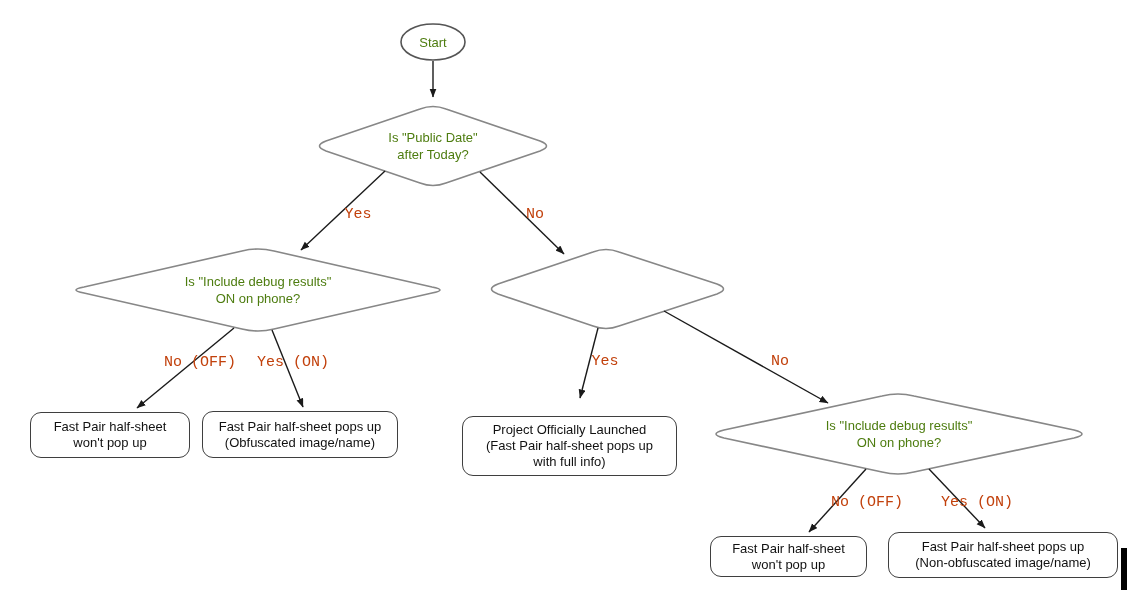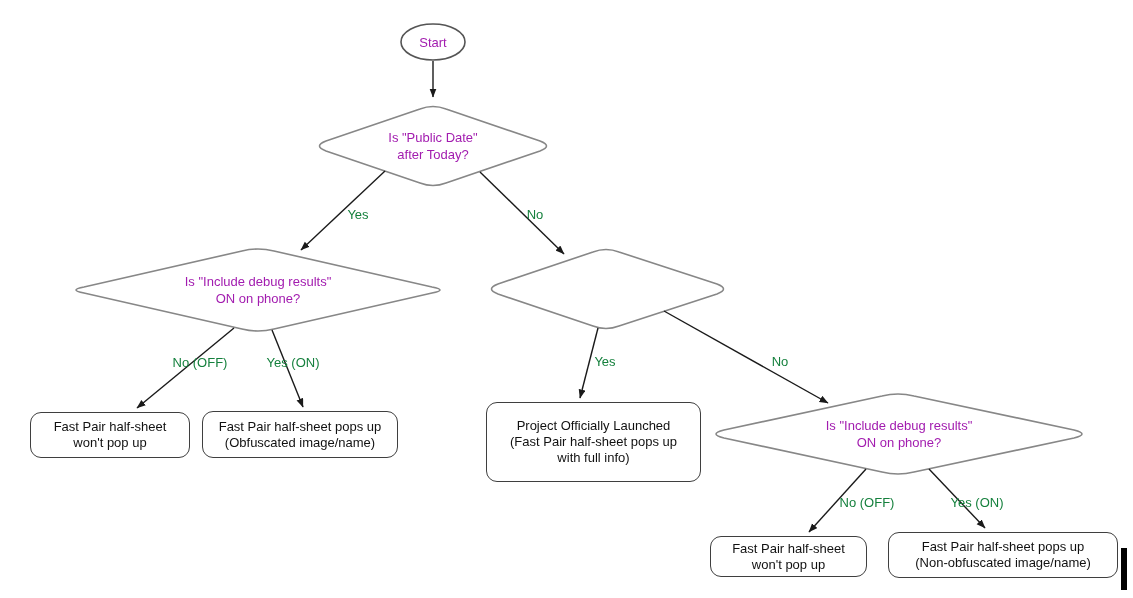--- a/index.html
+++ b/index.html
@@ -6,25 +6,25 @@
   .stage{
     position:relative;width:1133px;height:598px;background:#ffffff;overflow:hidden;
     font-family:"Liberation Sans",sans-serif;color:#111;
   }
   .stage svg{position:absolute;left:0;top:0;}
   .diamond{fill:#ffffff;stroke:#878787;stroke-width:1.6;}
   .terminator{fill:#ffffff;stroke:#555555;stroke-width:1.6;}
   .edge{stroke:#1a1a1a;stroke-width:1.4;fill:none;}
   .node-label{
     position:absolute;transform:translate(-50%,-50%);
-    text-align:center;white-space:pre-line;font-size:13px;line-height:17px;color:#a21caf;
+    text-align:center;white-space:pre-line;font-size:13px;line-height:17px;color:#4d7c0f;
   }
   .edge-label{
     position:absolute;transform:translate(-50%,-50%);
-    font-size:13px;line-height:15px;color:#15803d;white-space:nowrap;
+    font-size:15px;line-height:15px;color:#c2410c;white-space:nowrap;font-family:Liberation Mono, monospace;
   }
   .box{
     position:absolute;box-sizing:border-box;
     border:1.6px solid #3f3f3f;border-radius:11px;background:#ffffff;
     display:flex;align-items:center;justify-content:center;
   }
   .box span{
     text-align:center;white-space:pre-line;font-size:13px;line-height:16px;color:#111;
   }
   .cursor-bar{position:absolute;left:1121px;top:548px;width:6px;height:42px;background:#000000;}
@@ -77,21 +77,21 @@
   <div class="box" style="left:30px;top:412px;width:160px;height:46px;">
     <span>Fast Pair half-sheet
 won't pop up</span>
   </div>
 
   <div class="box" style="left:202px;top:411px;width:196px;height:47px;">
     <span>Fast Pair half-sheet pops up
 (Obfuscated image/name)</span>
   </div>
 
-  <div class="box" style="left:462px;top:402px;width:215px;height:80px;margin-left:24px;">
+  <div class="box" style="left:462px;top:416px;width:215px;height:60px;">
     <span>Project Officially Launched
 (Fast Pair half-sheet pops up
 with full info)</span>
   </div>
 
   <div class="box" style="left:710px;top:536px;width:157px;height:41px;">
     <span>Fast Pair half-sheet
 won't pop up</span>
   </div>
 

